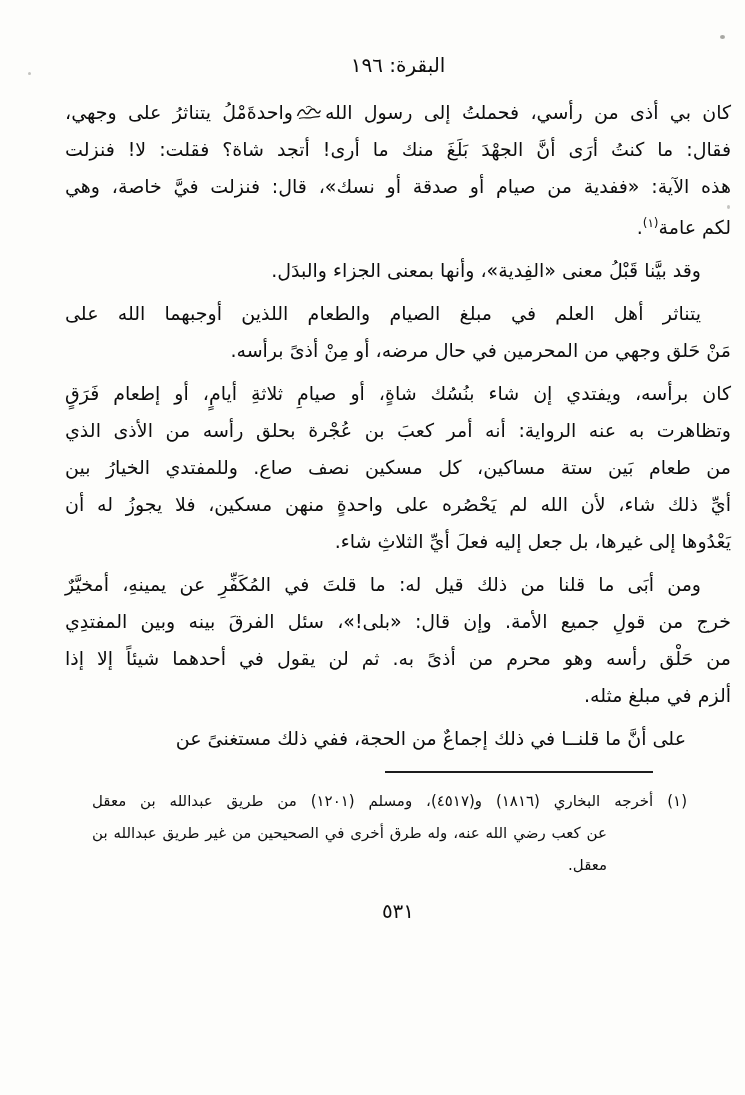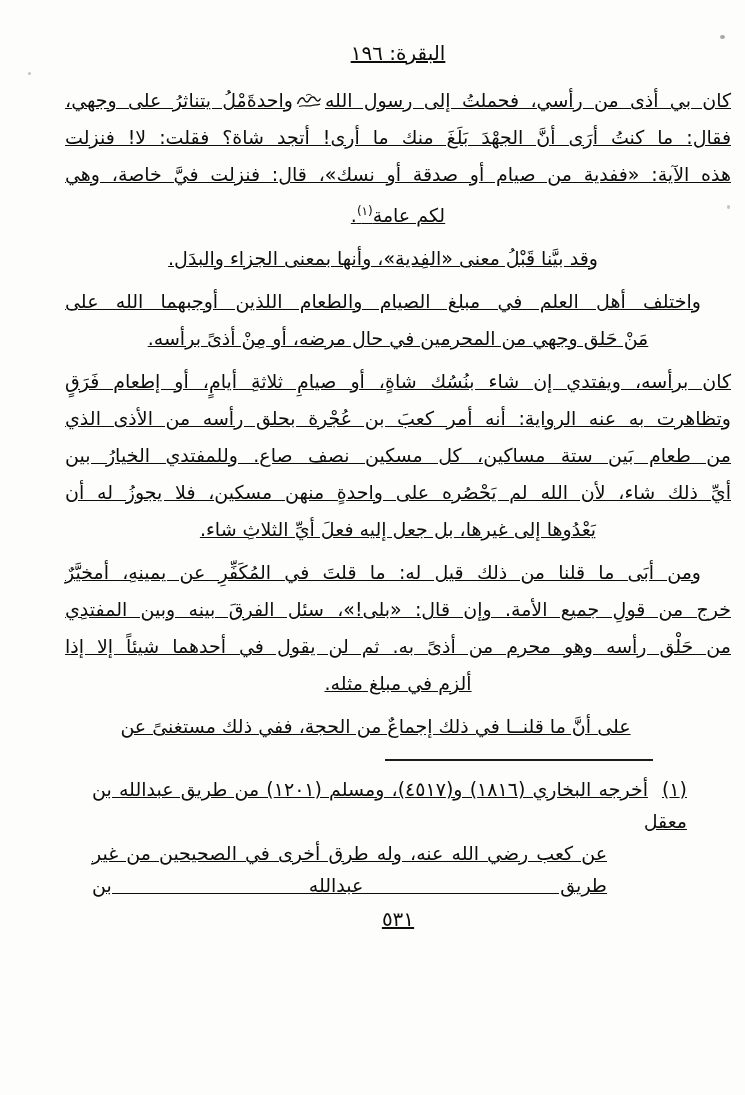--- a/index.html
+++ b/index.html
@@ -6,74 +6,73 @@
   body {
     width: 745px; height: 1095px;
     background: #fdfdfb;
     position: relative;
     overflow: hidden;
     font-family: "DejaVu Sans", sans-serif;
     color: #0d0d0d;
     direction: rtl;
   }
   .content {
-    padding: 35px 14px 0 65px;
+    padding: 47px 14px 0 65px;
     font-size: 19px;
     line-height: 37px;
-    text-decoration: underline;
   }
   .page-header {
     text-align: center;
     margin-bottom: 10px;
     font-size: 20px;
   }
   .para { margin: 0 0 6px 0; }
   .ln {
     text-align: justify;
     text-align-last: justify;
   }
   .ln.end {
-    text-align: center;
+    text-align: right;
     text-align-last: auto;
   }
   .para .indent { text-indent: 30px; }
   .para .indent-lg { text-indent: 45px; }
   .salla-icon {
     display: inline-block;
     vertical-align: -2px;
     margin: 0 3px;
   }
   .fnref {
     font-size: 12px;
     vertical-align: 7px;
   }
   .fn-sep {
     width: 268px; height: 2px;
     background: #1c1c1c;
     margin: 14px 78px 0 auto;
   }
   .footnote {
-    font-size: 19px;
+    font-size: 15px;
     line-height: 32px;
     margin: 12px 44px 0 27px;
   }
   .fn-line {
     text-align: justify;
     text-align-last: justify;
     padding-right: 80px;
   }
   .fn-line.first { padding-right: 0; }
   .fn-line.end {
     text-align: right;
     text-align-last: auto;
   }
   .fn-marker { margin-left: 14px; }
   .page-number {
     text-align: center;
-    margin-top: 0;
+    margin-top: 12px;
     font-size: 20px;
   }
   .speck {
     position: absolute;
     background: #8a8a84;
     border-radius: 50%;
   }
   .speck.s1 { left: 720px; top: 35px;  width: 5px; height: 4px; opacity: .75; }
   .speck.s2 { left: 28px;  top: 72px;  width: 3px; height: 3px; opacity: .5; }
   .speck.s3 { left: 727px; top: 205px; width: 3px; height: 4px; opacity: .5; }
@@ -102,21 +101,21 @@
     <div class="ln end">
       <span>لكم عامة</span><sup class="fnref">(١)</sup><span>.</span>
     </div>
   </div>
 
   <div class="para">
     <div class="ln end indent">وقد بيَّنا قَبْلُ معنى «الفِدية»، وأنها بمعنى الجزاء والبدَل.</div>
   </div>
 
   <div class="para">
-    <div class="ln indent">واختلف أهل العلم في مبلغ الصيام والطعام اللذين أوجبهما الله على</div>
+    <div class="ln indent">يتناثر أهل العلم في مبلغ الصيام والطعام اللذين أوجبهما الله على</div>
     <div class="ln end">مَنْ حَلق وجهي من المحرمين في حال مرضه، أو مِنْ أذىً برأسه.</div>
   </div>
 
   <div class="para">
     <div class="ln">كان برأسه، ويفتدي إن شاء بنُسُك شاةٍ، أو صيامِ ثلاثةِ أيامٍ، أو إطعام فَرَقٍ</div>
     <div class="ln">وتظاهرت به عنه الرواية: أنه أمر كعبَ بن عُجْرة بحلق رأسه من الأذى الذي</div>
     <div class="ln">من طعام بَين ستة مساكين، كل مسكين نصف صاع. وللمفتدي الخيارُ بين</div>
     <div class="ln">أيِّ ذلك شاء، لأن الله لم يَحْصُره على واحدةٍ منهن مسكين، فلا يجوزُ له أن</div>
     <div class="ln end">يَعْدُوها إلى غيرها، بل جعل إليه فعلَ أيِّ الثلاثِ شاء.</div>
   </div>
@@ -132,17 +131,18 @@
     <div class="ln end indent-lg">على أنَّ ما قلنــا في ذلك إجماعٌ من الحجة، ففي ذلك مستغنىً عن</div>
   </div>
 
   <div class="fn-sep"></div>
 
   <div class="footnote">
     <div class="fn-line first">
       <span class="fn-marker">(١)</span><span>أخرجه البخاري (١٨١٦) و(٤٥١٧)، ومسلم (١٢٠١) من طريق عبدالله بن معقل</span>
     </div>
     <div class="fn-line">عن كعب رضي الله عنه، وله طرق أخرى في الصحيحين من غير طريق عبدالله بن</div>
+    <div class="fn-line end">معقل.</div>
   </div>
 
   <div class="page-number">٥٣١</div>
 
 </div>
 
 </body></html>

